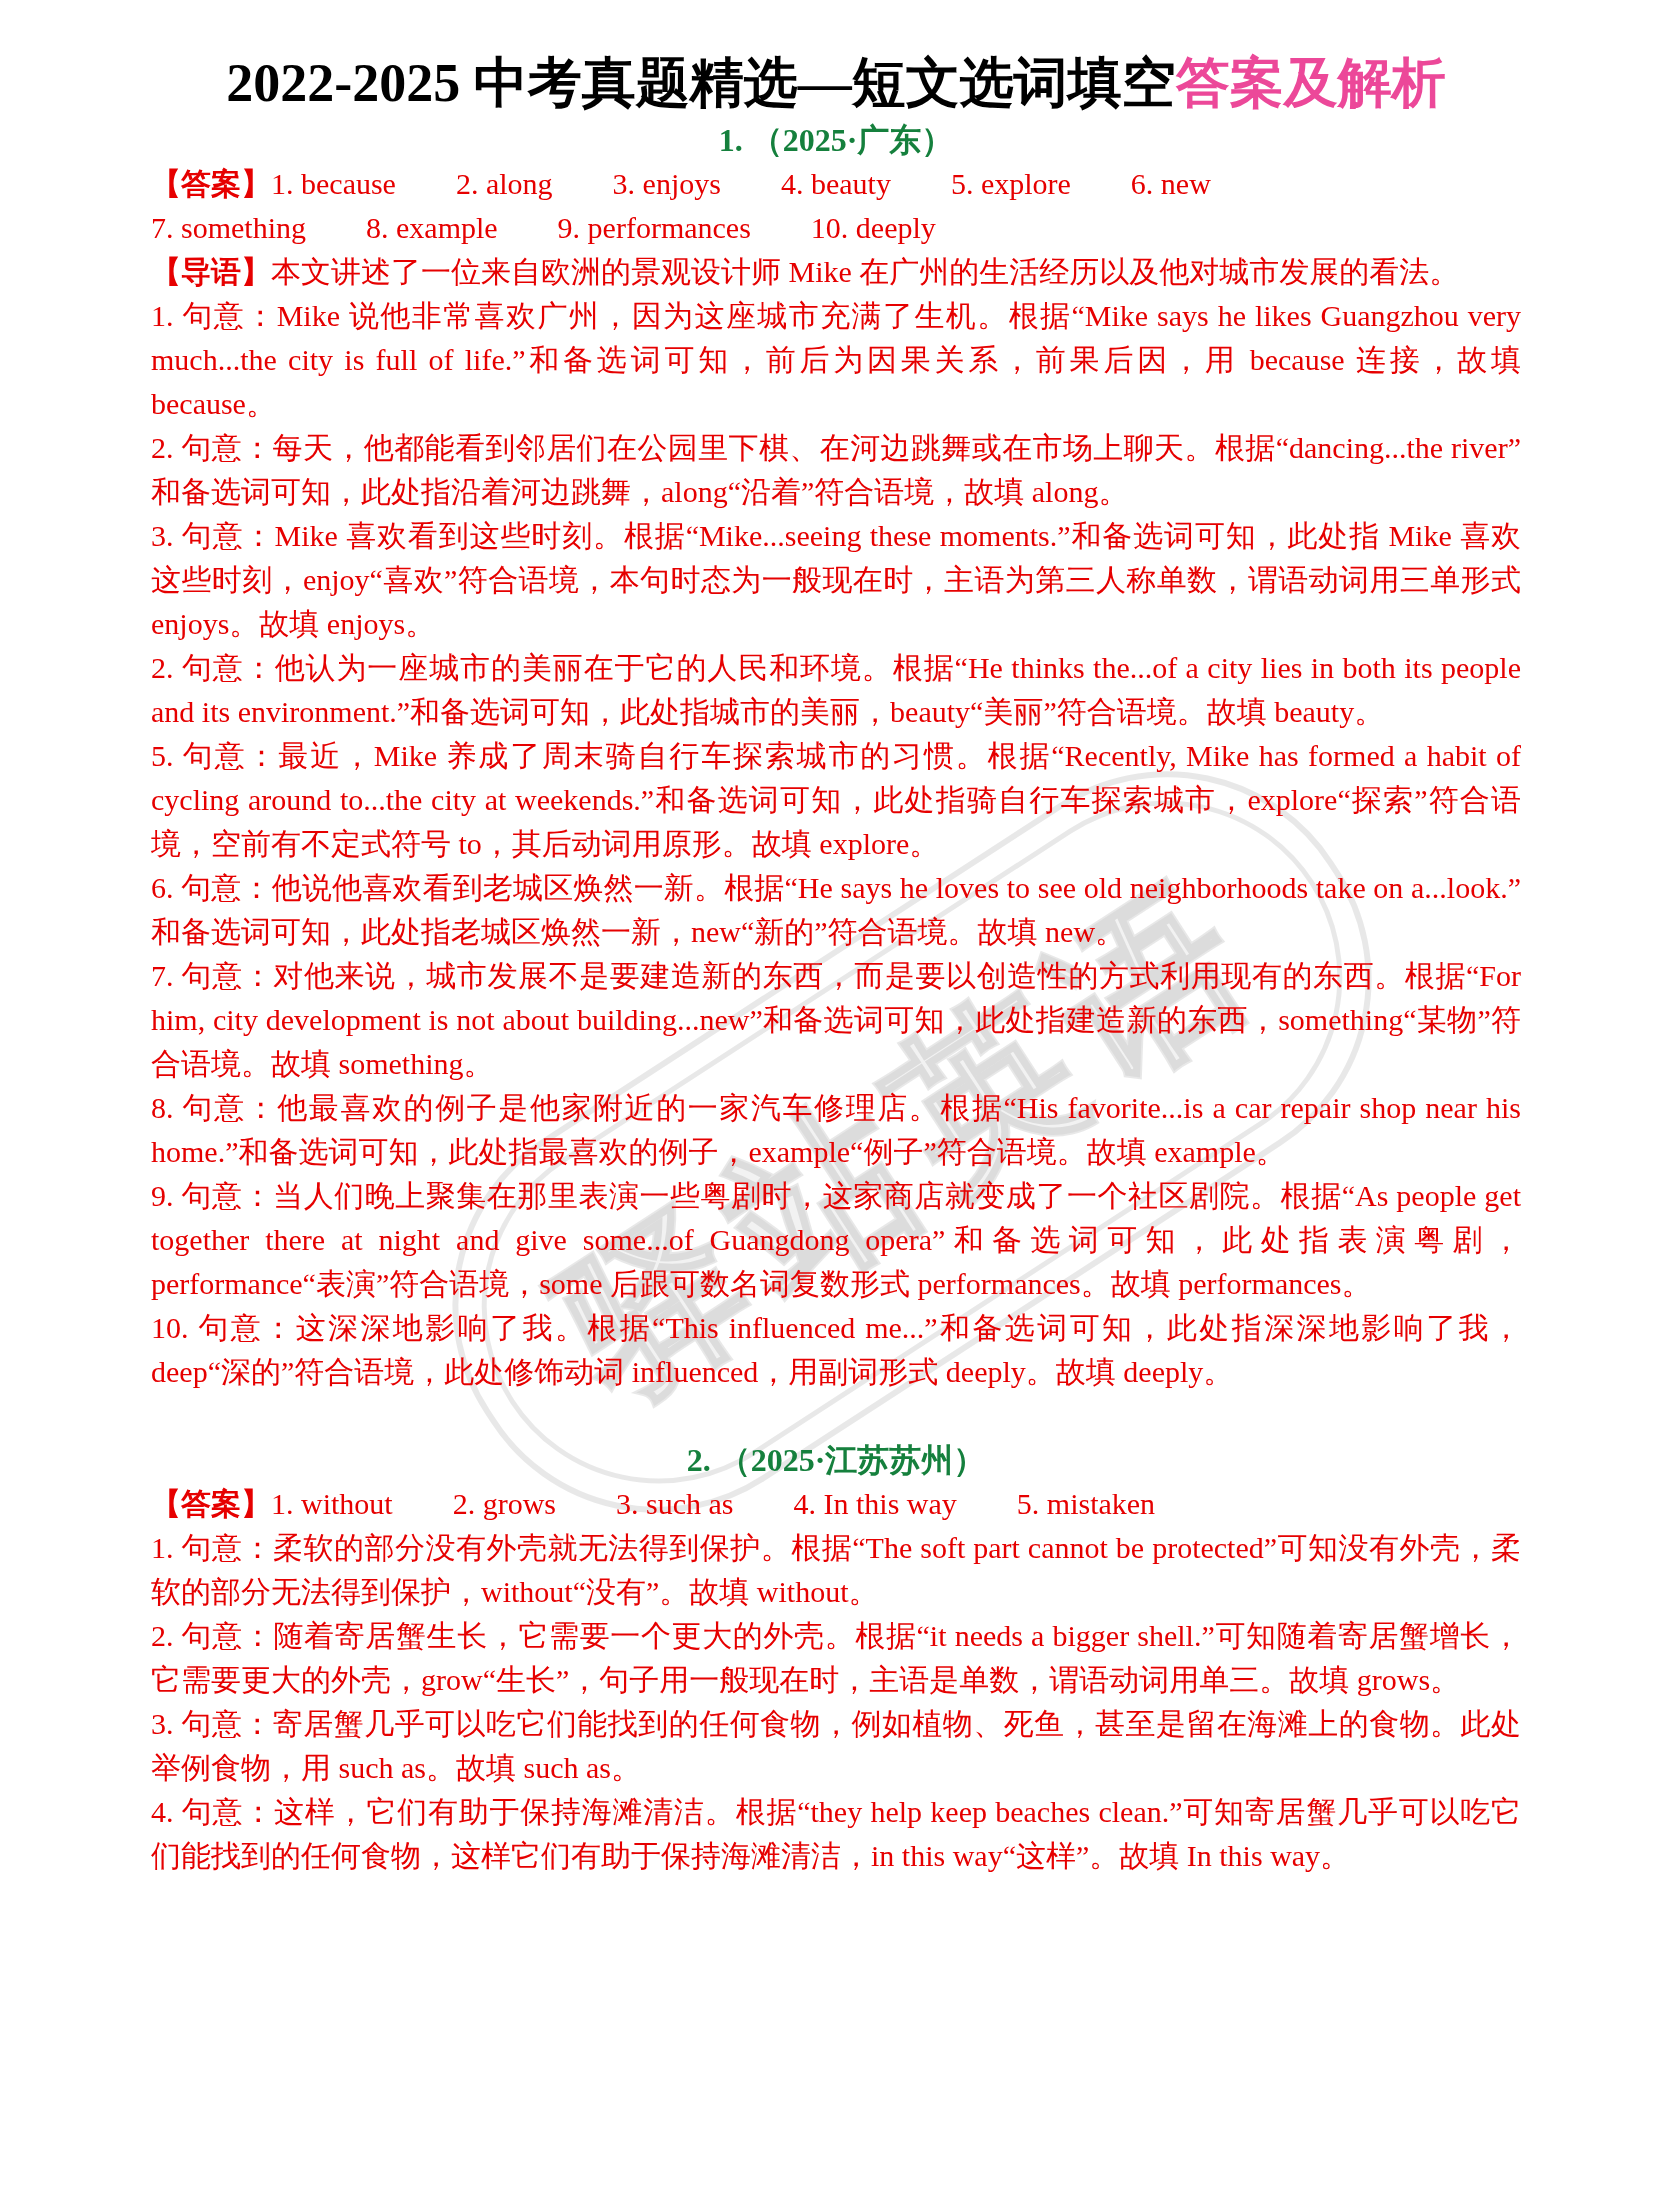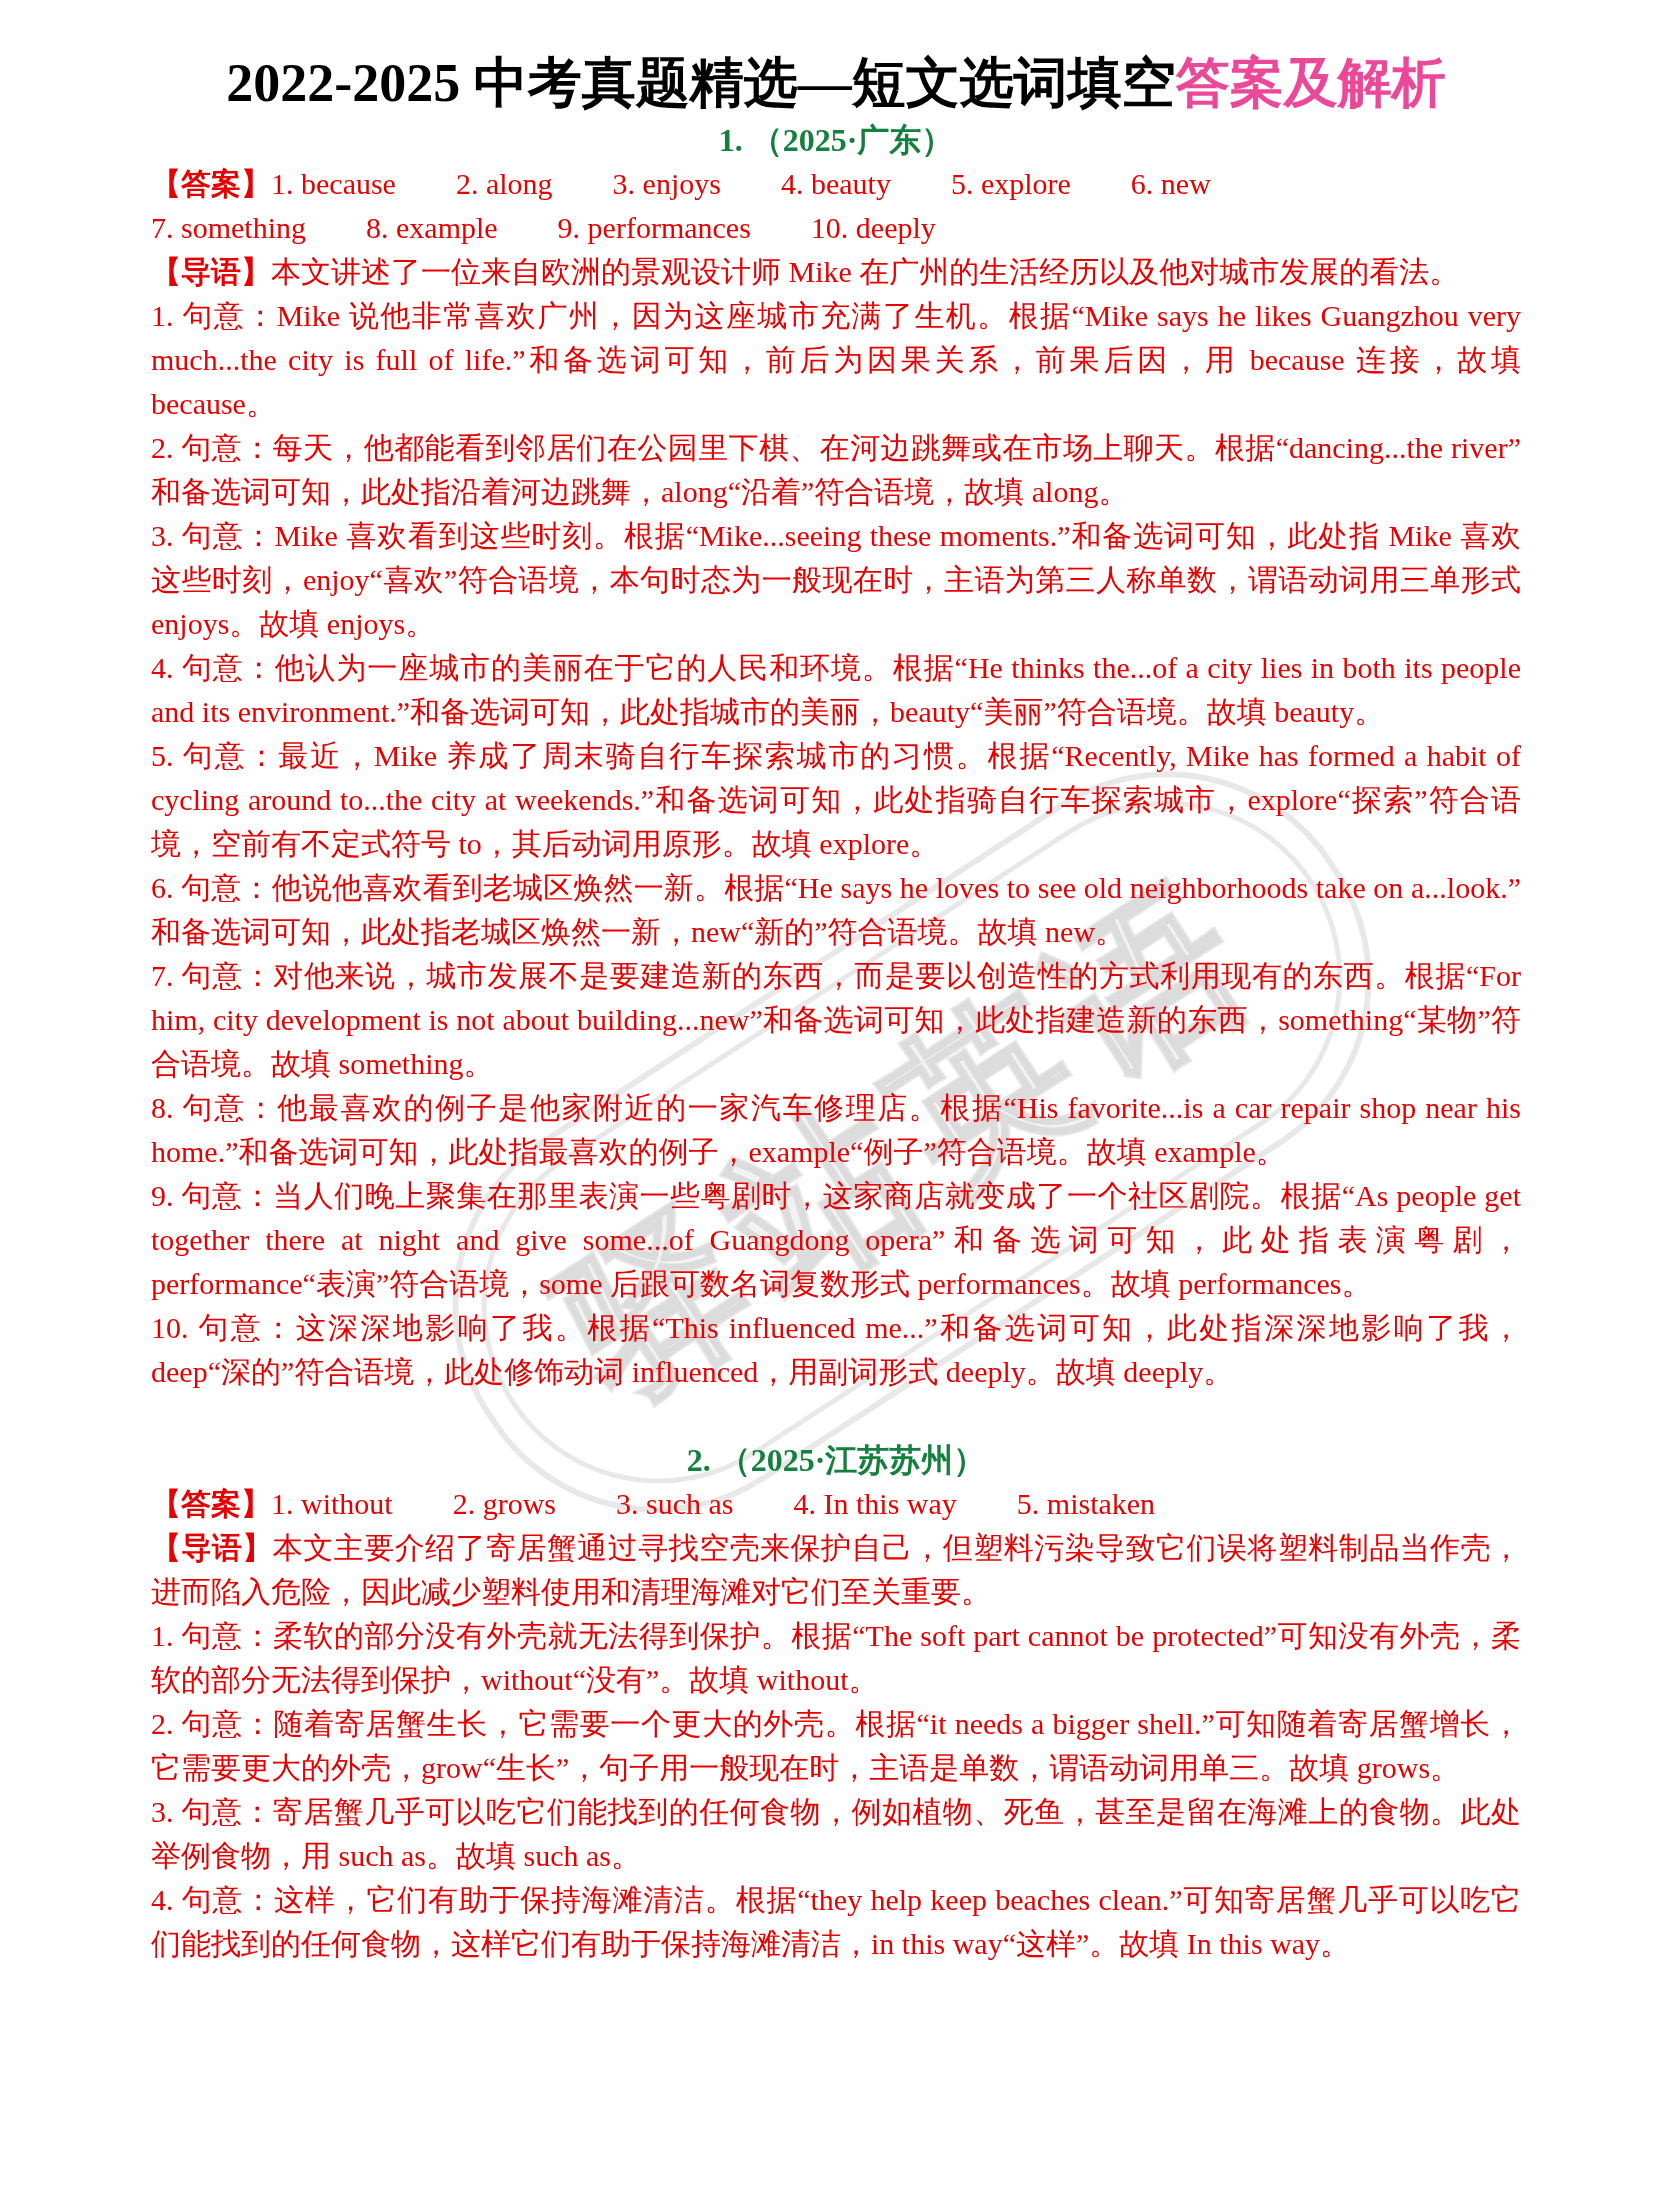--- a/index.html
+++ b/index.html
@@ -91,34 +91,33 @@
 
     <section class="sec1">
       <div class="h2">1. （2025·广东）</div>
       <div class="para"><span class="lab">【答案】</span><span>1. because　　2. along　　3. enjoys　　4. beauty　　5. explore　　6. new</span></div>
       <div class="para"><span>7. something　　8. example　　9. performances　　10. deeply</span></div>
       <div class="para"><span class="lab">【导语】</span><span>本文讲述了一位来自欧洲的景观设计师 Mike 在广州的生活经历以及他对城市发展的看法。</span></div>
       <div>
           <div class="para">1. 句意：Mike 说他非常喜欢广州，因为这座城市充满了生机。根据“Mike says he likes Guangzhou very much...the city is full of life.”和备选词可知，前后为因果关系，前果后因，用 because 连接，故填 because。</div>
           <div class="para">2. 句意：每天，他都能看到邻居们在公园里下棋、在河边跳舞或在市场上聊天。根据“dancing...the river”和备选词可知，此处指沿着河边跳舞，along“沿着”符合语境，故填 along。</div>
           <div class="para">3. 句意：Mike 喜欢看到这些时刻。根据“Mike...seeing these moments.”和备选词可知，此处指 Mike 喜欢这些时刻，enjoy“喜欢”符合语境，本句时态为一般现在时，主语为第三人称单数，谓语动词用三单形式 enjoys。故填 enjoys。</div>
-          <div class="para">4. 句意：他认为一座城市的美丽在于它的人民和环境。根据“He thinks the...of a city lies in both its people and its environment.”和备选词可知，此处指城市的美丽，beauty“美丽”符合语境。故填 beauty。</div>
+          <div class="para">2. 句意：他认为一座城市的美丽在于它的人民和环境。根据“He thinks the...of a city lies in both its people and its environment.”和备选词可知，此处指城市的美丽，beauty“美丽”符合语境。故填 beauty。</div>
           <div class="para">5. 句意：最近，Mike 养成了周末骑自行车探索城市的习惯。根据“Recently, Mike has formed a habit of cycling around to...the city at weekends.”和备选词可知，此处指骑自行车探索城市，explore“探索”符合语境，空前有不定式符号 to，其后动词用原形。故填 explore。</div>
           <div class="para">6. 句意：他说他喜欢看到老城区焕然一新。根据“He says he loves to see old neighborhoods take on a...look.”和备选词可知，此处指老城区焕然一新，new“新的”符合语境。故填 new。</div>
           <div class="para">7. 句意：对他来说，城市发展不是要建造新的东西，而是要以创造性的方式利用现有的东西。根据“For him, city development is not about building...new”和备选词可知，此处指建造新的东西，something“某物”符合语境。故填 something。</div>
           <div class="para">8. 句意：他最喜欢的例子是他家附近的一家汽车修理店。根据“His favorite...is a car repair shop near his home.”和备选词可知，此处指最喜欢的例子，example“例子”符合语境。故填 example。</div>
           <div class="para">9. 句意：当人们晚上聚集在那里表演一些粤剧时，这家商店就变成了一个社区剧院。根据“As people get together there at night and give some...of Guangdong opera”和备选词可知，此处指表演粤剧，performance“表演”符合语境，some 后跟可数名词复数形式 performances。故填 performances。</div>
           <div class="para">10. 句意：这深深地影响了我。根据“This influenced me...”和备选词可知，此处指深深地影响了我，deep“深的”符合语境，此处修饰动词 influenced，用副词形式 deeply。故填 deeply。</div>
         </div>
     </section>
 
     <section class="sec2">
       <div class="h2">2. （2025·江苏苏州）</div>
       <div class="para"><span class="lab">【答案】</span><span>1. without　　2. grows　　3. such as　　4. In this way　　5. mistaken</span></div>
-      <div class="para"><span class="lab">【导语】</span><span>本文主要介绍了寄居蟹通过寻找空壳来保护自己，但塑料污染导致它们误将塑料制品当作壳，进而陷入危险，因此减少塑料使用和清理海滩对它们至关重要。</span></div>
       <div>
           <div class="para">1. 句意：柔软的部分没有外壳就无法得到保护。根据“The soft part cannot be protected”可知没有外壳，柔软的部分无法得到保护，without“没有”。故填 without。</div>
           <div class="para">2. 句意：随着寄居蟹生长，它需要一个更大的外壳。根据“it needs a bigger shell.”可知随着寄居蟹增长，它需要更大的外壳，grow“生长”，句子用一般现在时，主语是单数，谓语动词用单三。故填 grows。</div>
           <div class="para">3. 句意：寄居蟹几乎可以吃它们能找到的任何食物，例如植物、死鱼，甚至是留在海滩上的食物。此处举例食物，用 such as。故填 such as。</div>
           <div class="para">4. 句意：这样，它们有助于保持海滩清洁。根据“they help keep beaches clean.”可知寄居蟹几乎可以吃它们能找到的任何食物，这样它们有助于保持海滩清洁，in this way“这样”。故填 In this way。</div>
         </div>
     </section>
 
   </div>
 </div>

